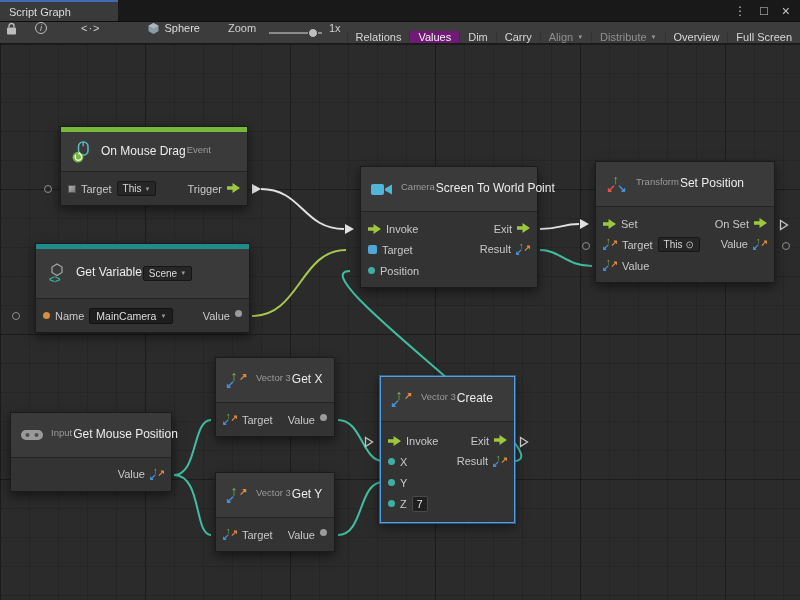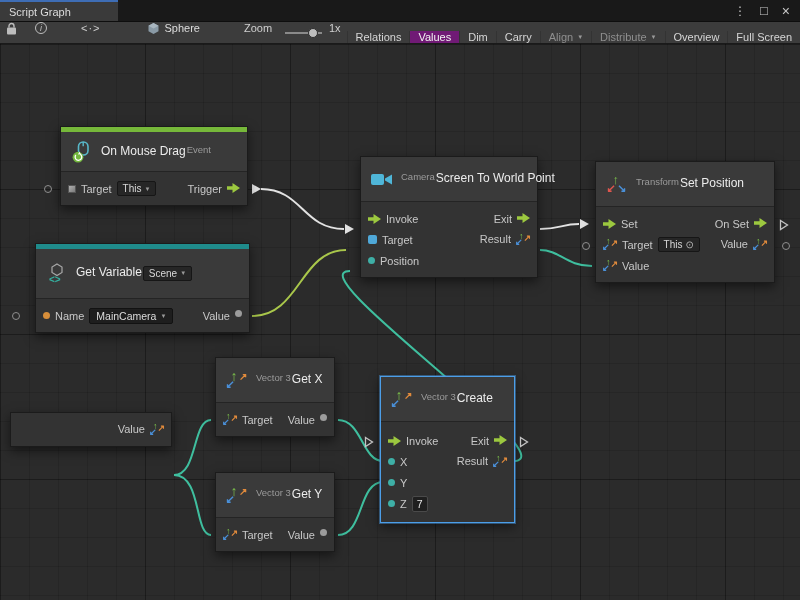--- a/index.html
+++ b/index.html
@@ -124,21 +124,21 @@
     <span class="titem" style="margin-left:22px">
         <span class="icon-code"></span>
       </span>
     <span class="titem" style="margin-left:34px;gap:5px">
       <svg width="13" height="13">
           <path d="M6.5 1l5 2.8v5.4l-5 2.8-5-2.8V3.8z" fill="#8A9AA6"></path>
           <path d="M6.5 1l5 2.8-5 2.8-5-2.8z" fill="#A9B6C0"></path>
         </svg>
       <span>Sphere</span>
     </span>
-    <span class="titem" style="margin-left:32px;color:#CFCFCF">Zoom</span>
+    <span class="titem" style="margin-left:16px;color:#CFCFCF">Zoom</span>
     <span class="slider">
         <span class="knob"></span>
       </span>
     <span class="titem" style="padding-left:0;color:#CFCFCF">1x</span>
 
     <div class="tbR">
       <span class="tbtn">Relations</span>
       <span class="tbtn active">Values</span>
       <span class="tbtn">Dim</span>
       <span class="tbtn">Carry</span>
@@ -214,21 +214,21 @@
           <span class="right">
             <span>Trigger</span>
             <svg width="13" height="10" viewBox="0 0 13 10">
                 <path d="M0 3.2h5.5V0L13 5 5.5 10V6.8H0z" fill="#9CC83F"></path>
               </svg>
           </span>
         </div>
       </div>
     </div>
 
-    <div class="node" style="left:360px;top:112px;width:178px">
+    <div class="node" style="left:360px;top:122px;width:178px">
       <div class="head">
         <span class="nicon">
           <svg width="22" height="15">
               <rect x="0" y="2" width="13" height="11" rx="2" fill="#4FB6D8"></rect>
               <path d="M14 6.5l7-4v10l-7-4z" fill="#4FB6D8"></path>
             </svg>
         </span>
         <span class="htxt">
           <span class="cat">Camera</span>
           <span class="ttl">Screen To World Point</span>
@@ -408,20 +408,33 @@
           <span>Target</span>
           <span class="right">
             <span>Value</span>
             <span class="pdot gray"></span>
           </span>
         </div>
       </div>
     </div>
 
     <div class="node" style="left:10px;top:368px;width:162px">
+      <div class="head">
+        <span class="nicon">
+          <svg width="24" height="14">
+              <rect x="1" y="2" width="22" height="10" rx="5" fill="#9A9A9A"></rect>
+              <circle cx="7.5" cy="7" r="2" fill="#4e4e4e"></circle>
+              <circle cx="16.5" cy="7" r="2" fill="#4e4e4e"></circle>
+            </svg>
+        </span>
+        <span class="htxt">
+          <span class="cat">Input</span>
+          <span class="ttl">Get Mouse Position</span>
+        </span>
+      </div>
       <div class="rows">
         <div class="row">
           <span class="right">
             <span>Value</span>
             <span class="mv">
                 <i class="g"></i>
                 <i class="o"></i>
                 <i class="b"></i>
               </span>
           </span>

